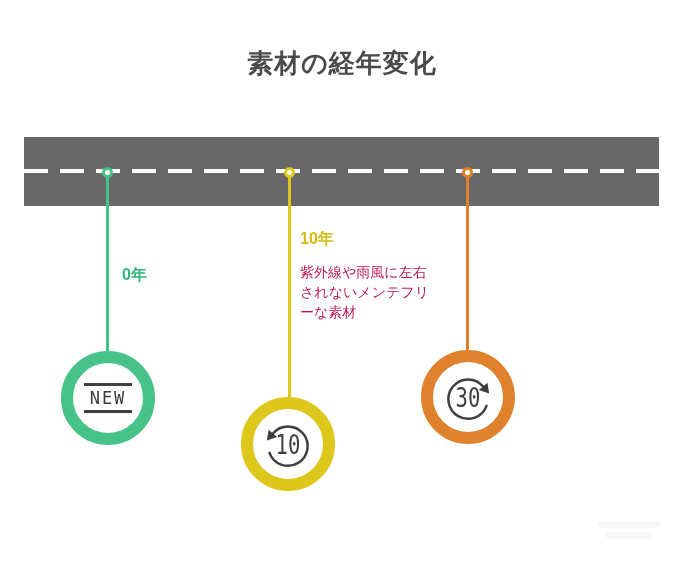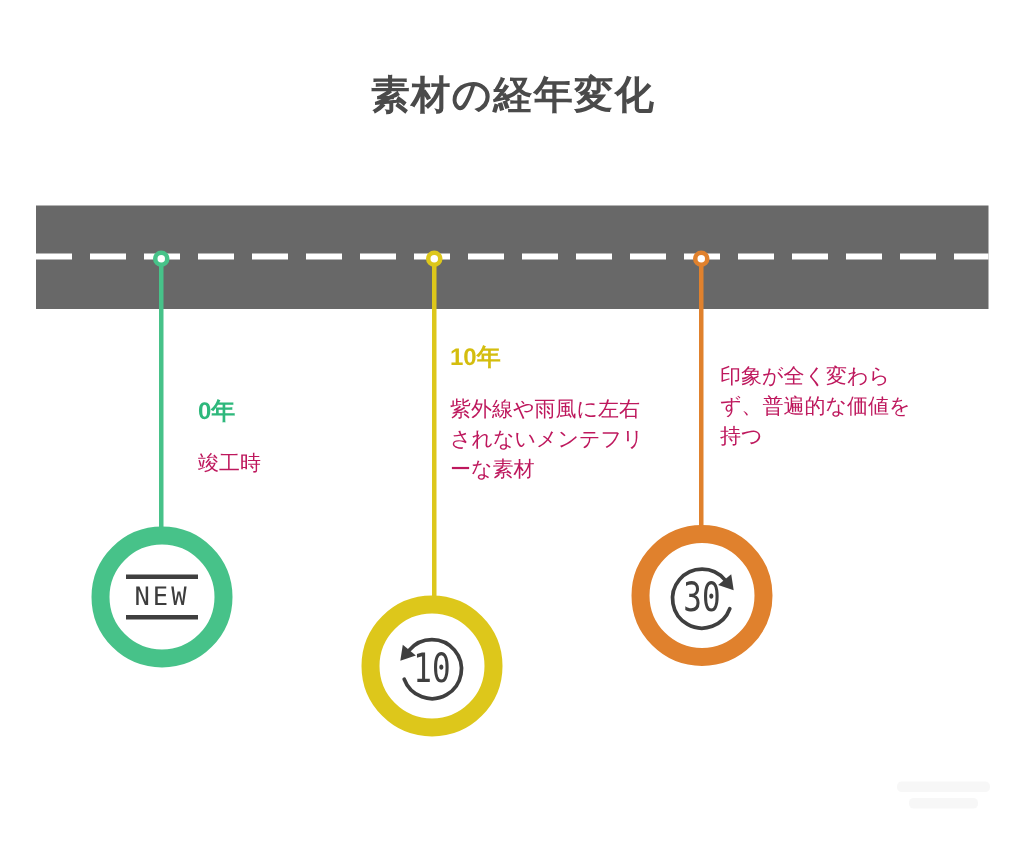--- a/index.html
+++ b/index.html
@@ -24,21 +24,21 @@
   .s1 .vline{left:287.5px;height:228px;background:#ddc71b;}
   .s2 .vline{left:465.5px;height:181px;background:#e0812d;}
   
   .marker{position:absolute;top:167px;width:5px;height:5px;border-radius:50%;
     background:#fff;border-width:3px;border-style:solid;}
   .s0 .marker{left:101.5px;border-color:#47c289;}
   .s1 .marker{left:283.5px;border-color:#ddc71b;}
   .s2 .marker{left:461.5px;border-color:#e0812d;}
   
   .stage-text{position:absolute;width:150px;}
-  .s0 .stage-text{left:132px;top:264px;}
+  .s0 .stage-text{left:122px;top:264px;}
   .s1 .stage-text{left:300px;top:228px;}
   .s2 .stage-text{left:480px;top:228px;}
   .stage-label{font-size:16px;font-weight:700;line-height:22px;}
   .s0 .stage-label{color:#2eb87c;}
   .s1 .stage-label{color:#d4bd0e;}
   .s2 .stage-label{color:#e0812d;}
   .stage-desc{
     margin-top:12px;width:140px;font-size:14px;line-height:20px;color:#be185d;
     white-space:pre-line;
   }
@@ -74,21 +74,20 @@
 
   <div class="road">
     <div class="lane"></div>
   </div>
 
   <div class="stage s0">
     <div class="vline"></div>
     <div class="marker"></div>
     <div class="stage-text">
       <div class="stage-label">0年</div>
-      <div class="stage-desc">竣工時</div>
     </div>
     <div class="ring">
       <div class="new-badge">
         <div class="new-rule"></div>
         <div class="new-text">NEW</div>
         <div class="new-rule"></div>
       </div>
     </div>
   </div>
 
@@ -109,23 +108,20 @@
         </g>
         <text x="28" y="38" font-size="26" text-anchor="middle" textLength="24" lengthAdjust="spacingAndGlyphs">10</text>
       </svg>
     </div>
   </div>
 
   <div class="stage s2">
     <div class="vline"></div>
     <div class="marker"></div>
     <div class="stage-text">
-      <div class="stage-desc">印象が全く変わら
-ず、普遍的な価値を
-持つ</div>
     </div>
     <div class="ring">
       <svg width="58" height="58" viewBox="0 0 56 56">
         <g transform="translate(56,0) scale(-1,1)">
           <path d="M 13.4 17.8 A 19 19 0 1 1 10.1 36.5" fill="none" stroke="#3f3f3f" stroke-width="2.4" stroke-linecap="round"></path>
           <polygon points="7.6,24.7 9.2,14.3 17.6,21.3" fill="#3f3f3f"></polygon>
         </g>
         <text x="28" y="38" font-size="26" text-anchor="middle" textLength="24" lengthAdjust="spacingAndGlyphs">30</text>
       </svg>
     </div>

